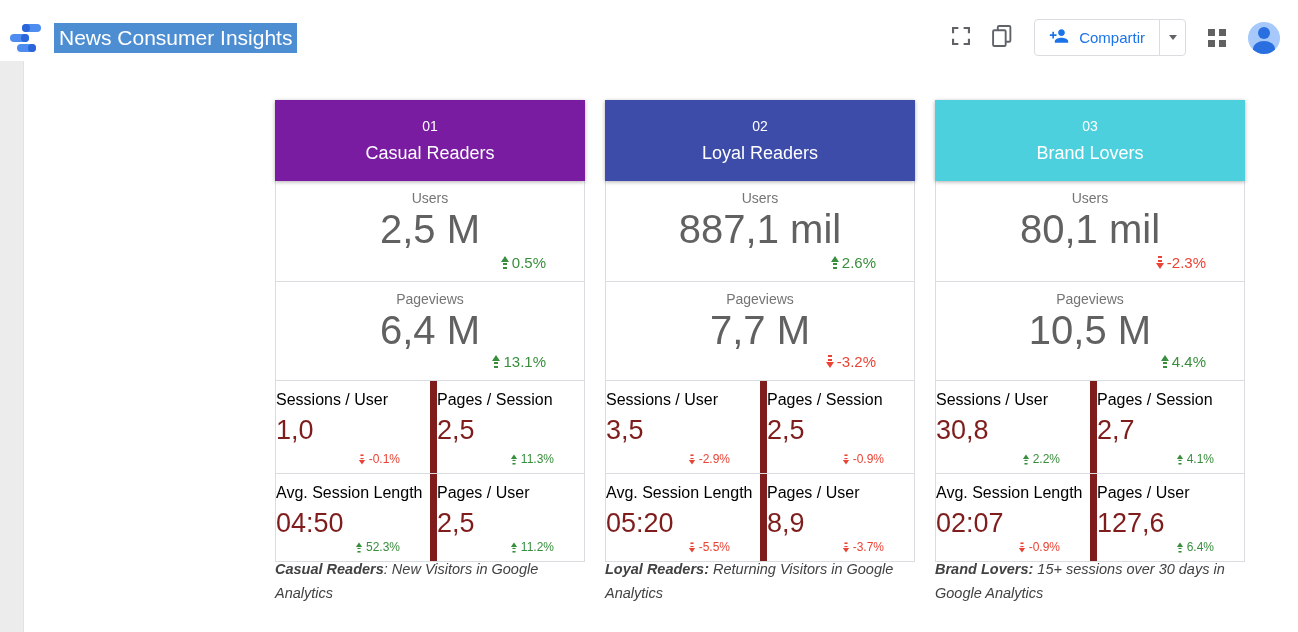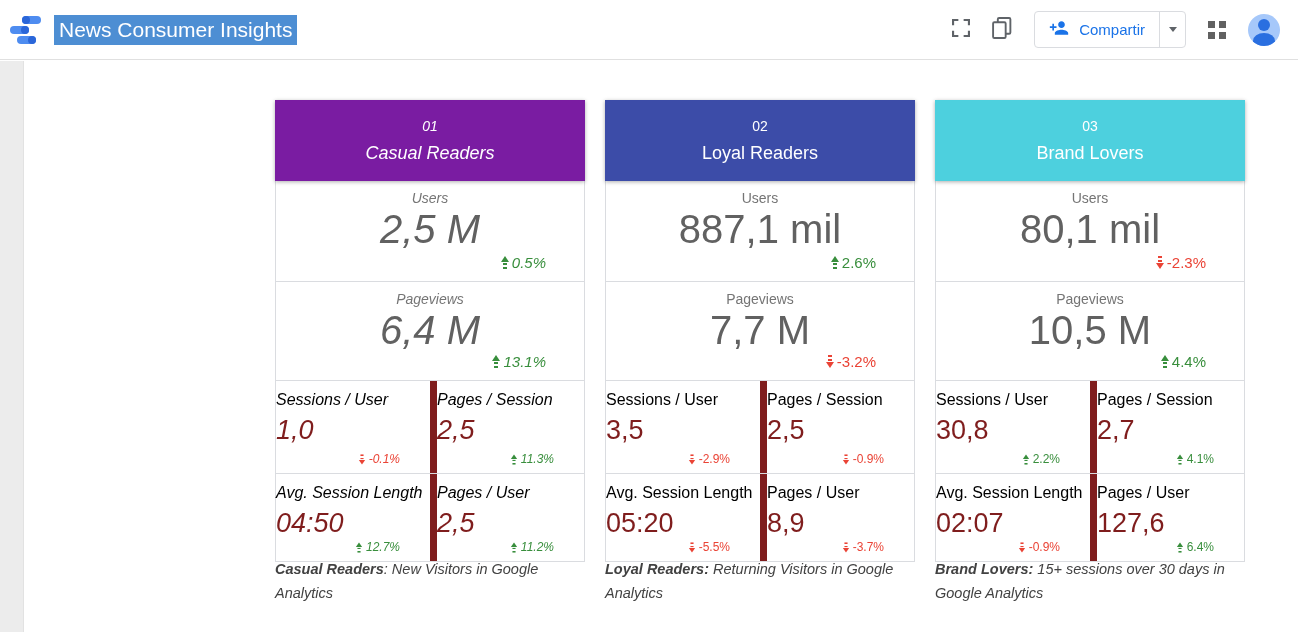--- a/index.html
+++ b/index.html
@@ -1,21 +1,21 @@
 <!DOCTYPE html>
 <html><head>
 <meta charset="utf-8">
 <style>
   * { box-sizing: border-box; margin: 0; padding: 0; }
   html,body { width:1298px; height:632px; overflow:hidden; background:#fff;
               font-family:"Liberation Sans", sans-serif; }
   .app { position:relative; width:1298px; height:632px; background:#fff; }
 
   
-  .topbar { position:absolute; top:0; left:0; width:100%; height:60px;
+  .topbar { position:absolute; top:8px; left:0; width:100%; height:60px;
             border-bottom:1px solid #e0e0e0; background:#fff;
             display:flex; align-items:center; padding:0 12px 0 8px; }
   .logo { position:relative; width:36px; height:36px; margin-right:10px; cursor:pointer; }
   .pill { position:absolute; height:8px; border-radius:4px; background:#4e8cf0; }
   .pill::after { content:""; position:absolute; width:8px; height:8px; border-radius:50%; background:#2a66d9; }
   .pill.p1 { top:4px;  left:14px; width:19px; } .pill.p1::after { left:0; }
   .pill.p2 { top:14px; left:2px;  width:19px; } .pill.p2::after { right:0; }
   .pill.p3 { top:24px; left:9px;  width:19px; } .pill.p3::after { right:0; }
   .report-title { font-size:21px; color:#fff; background:#4d8ed3; padding:3px 5px; white-space:nowrap; }
 
@@ -80,21 +80,21 @@
   .chg[data-dir="up"]   .arr::after { top:7px;
       background:linear-gradient(to bottom, currentColor 0 2px, transparent 2px 4px, currentColor 4px 6px); }
   .chg[data-dir="down"] .arr::after { bottom:7px;
       background:linear-gradient(to top, currentColor 0 2px, transparent 2px 4px, currentColor 4px 6px); }
 
   
   .footnote { position:absolute; top:496px; width:302px; font-style:italic; font-size:14.5px;
               color:#424242; line-height:24px; }
   .footnote b { font-weight:bold; }
 
-  .card.c1, .footnote.c1 { left:275px;font-style:italic; }
+  .card.c1, .footnote.c1 { left:275px; }
   .card.c2, .footnote.c2 { left:605px; }
   .card.c3, .footnote.c3 { left:935px; }
 </style>
 </head>
 <body>
 
 <div class="app">
 
   <div class="topbar">
     <div class="logo">
@@ -191,21 +191,21 @@
               <span>11.3%</span>
             </div>
           </div>
         </div>
         <div class="mrow last">
           <div class="mcell">
             <div class="lbl">Avg. Session Length</div>
             <div class="val">04:50</div>
             <div class="chg" data-dir="up">
               <span class="arr"></span>
-              <span>12.7%</span>
+              <span>52.3%</span>
             </div>
           </div>
           <div class="mcell">
             <div class="lbl">Pages / User</div>
             <div class="val">2,5</div>
             <div class="chg" data-dir="up">
               <span class="arr"></span>
               <span>11.2%</span>
             </div>
           </div>

